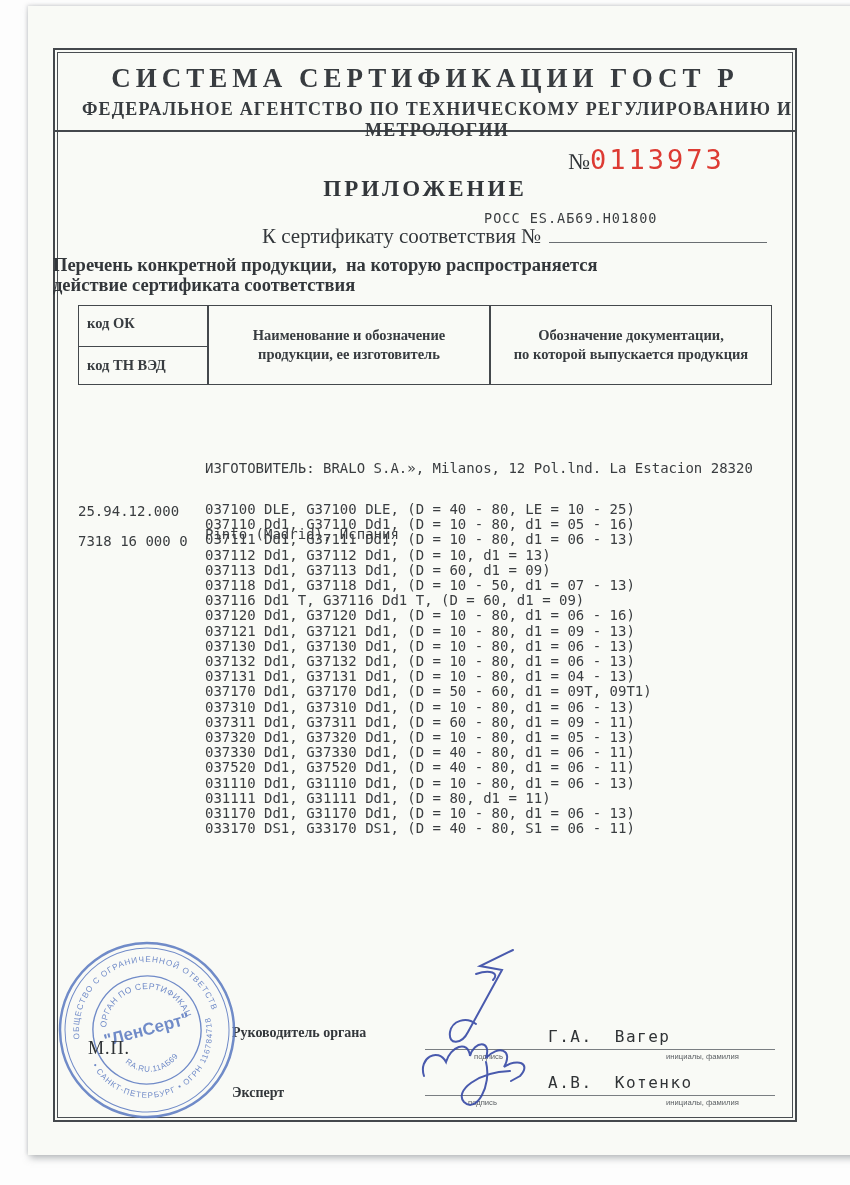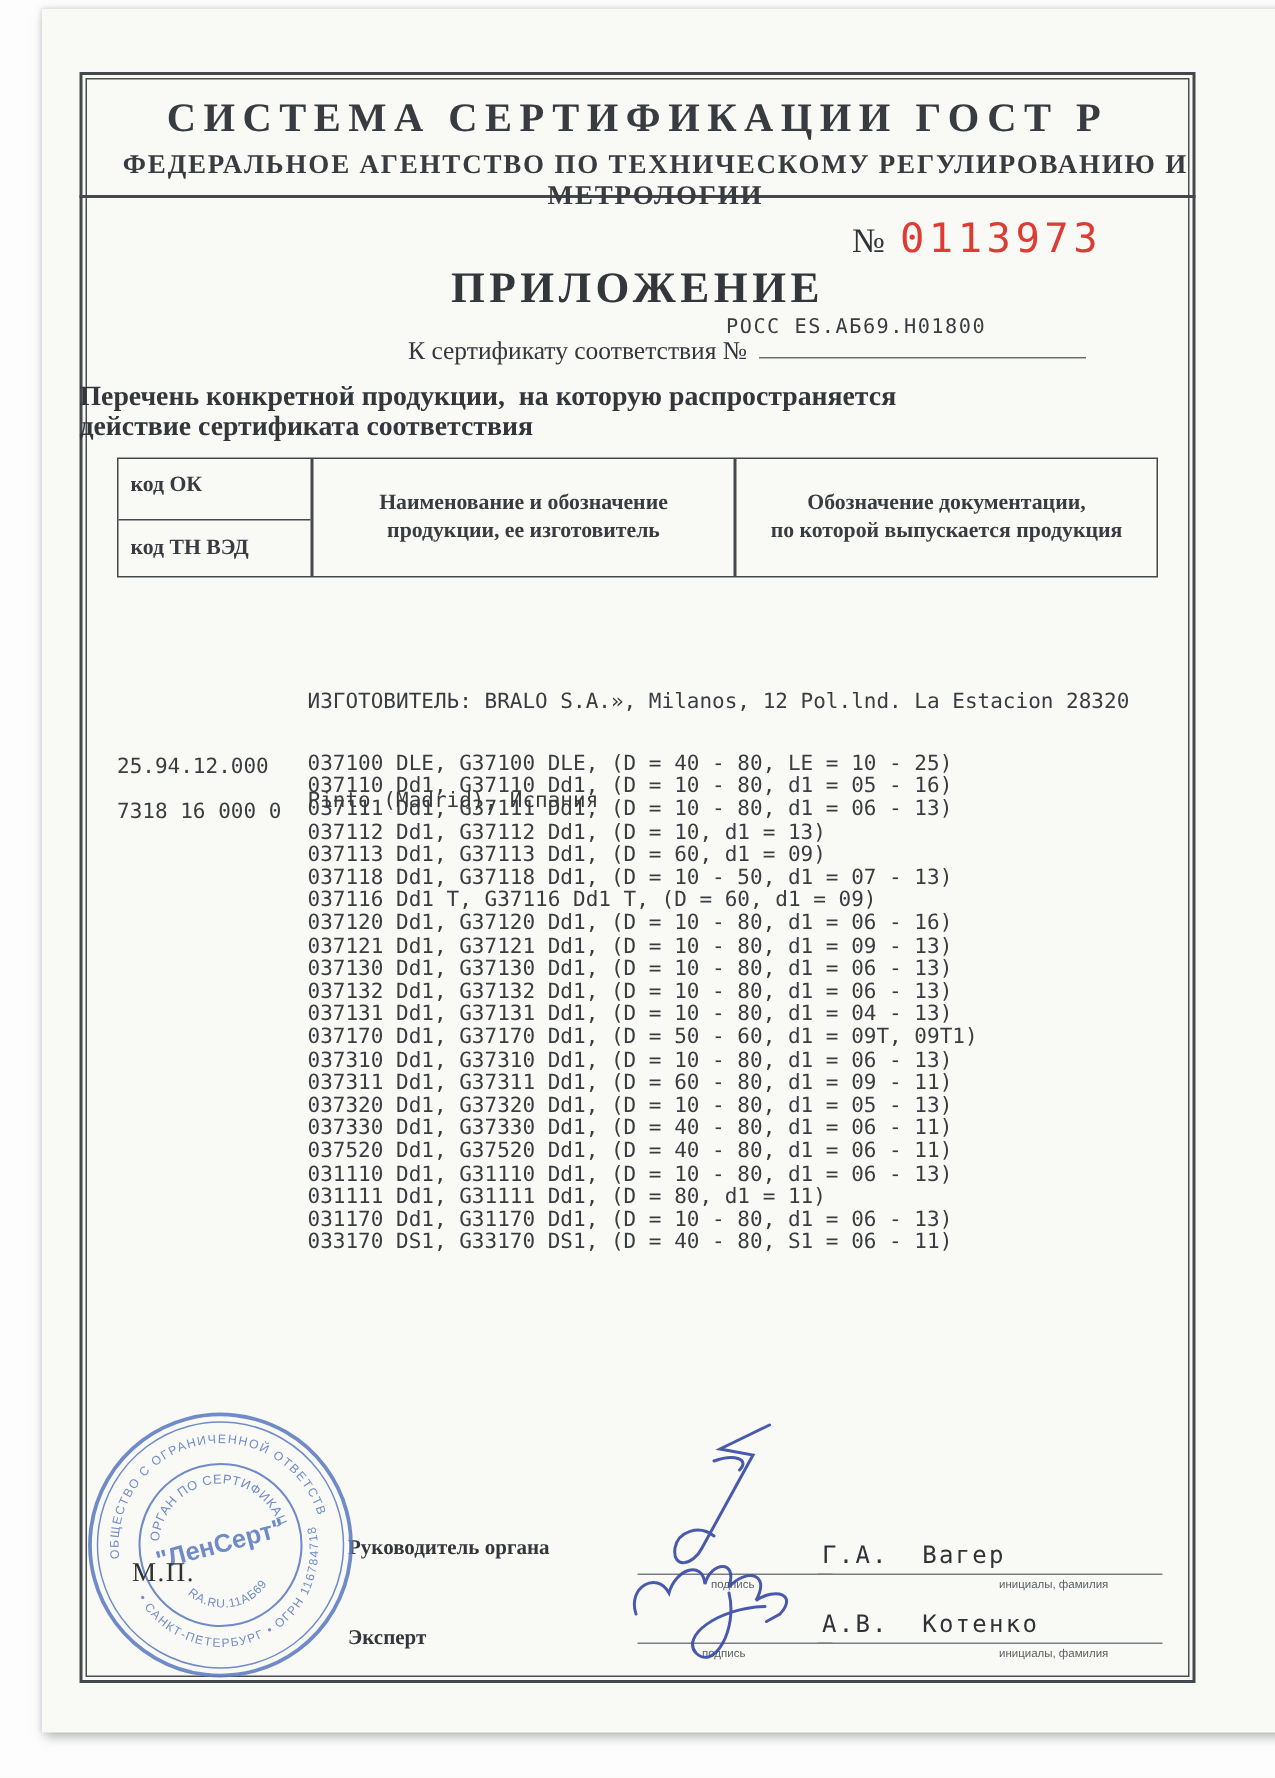--- a/index.html
+++ b/index.html
@@ -25,33 +25,33 @@
     position:absolute;left:25px;top:42px;width:744px;height:84px;
     border-bottom:2px solid #44484c;box-sizing:border-box;text-align:center;color:#383c40;
   }
   .hdr-line1{margin-top:15px;font-size:27px;font-weight:bold;letter-spacing:5px;}
   .hdr-line2{margin-top:5px;font-size:18px;font-weight:bold;letter-spacing:1.2px;margin-left:24px;}
 
   .serial{position:absolute;left:540px;top:138px;white-space:nowrap;}
   .serial .no{font-size:23px;color:#2f3336;font-family:"Liberation Serif",serif;}
   .serial .digits{
     font-family:"DejaVu Sans Mono","Liberation Mono",monospace;
-    font-size:27px;color:#dd3b33;letter-spacing:3px;margin-left:10px;
+    font-size:27px;color:#dd3b33;letter-spacing:3px;margin-left:0;
   }
 
   .doc-title{
     position:absolute;left:25px;top:170px;width:744px;text-align:center;
-    font-size:29px;font-weight:bold;letter-spacing:3px;color:#33373b;
+    font-size:23px;font-weight:bold;letter-spacing:3px;color:#33373b;
   }
   .cert-no-value{
     position:absolute;left:456px;top:204px;
     font-family:"DejaVu Sans Mono","Liberation Mono",monospace;
     font-size:13.5px;letter-spacing:1px;color:#3b3e41;white-space:pre;
   }
-  .cert-line{position:absolute;left:244px;top:218px;font-size:17px;color:#33373b;white-space:nowrap;}
+  .cert-line{position:absolute;left:234px;top:218px;font-size:21px;color:#33373b;white-space:nowrap;}
   .cert-line .blank{
     display:inline-block;width:218px;height:13px;margin-left:8px;
     border-bottom:1px solid #6a6e72;
   }
   .subtitle{
     position:absolute;left:25px;width:744px;text-align:left;
     font-size:18.5px;font-weight:bold;color:#33373b;white-space:pre;
   }
   .subtitle.s1{top:249px;}
   .subtitle.s2{top:269px;}

